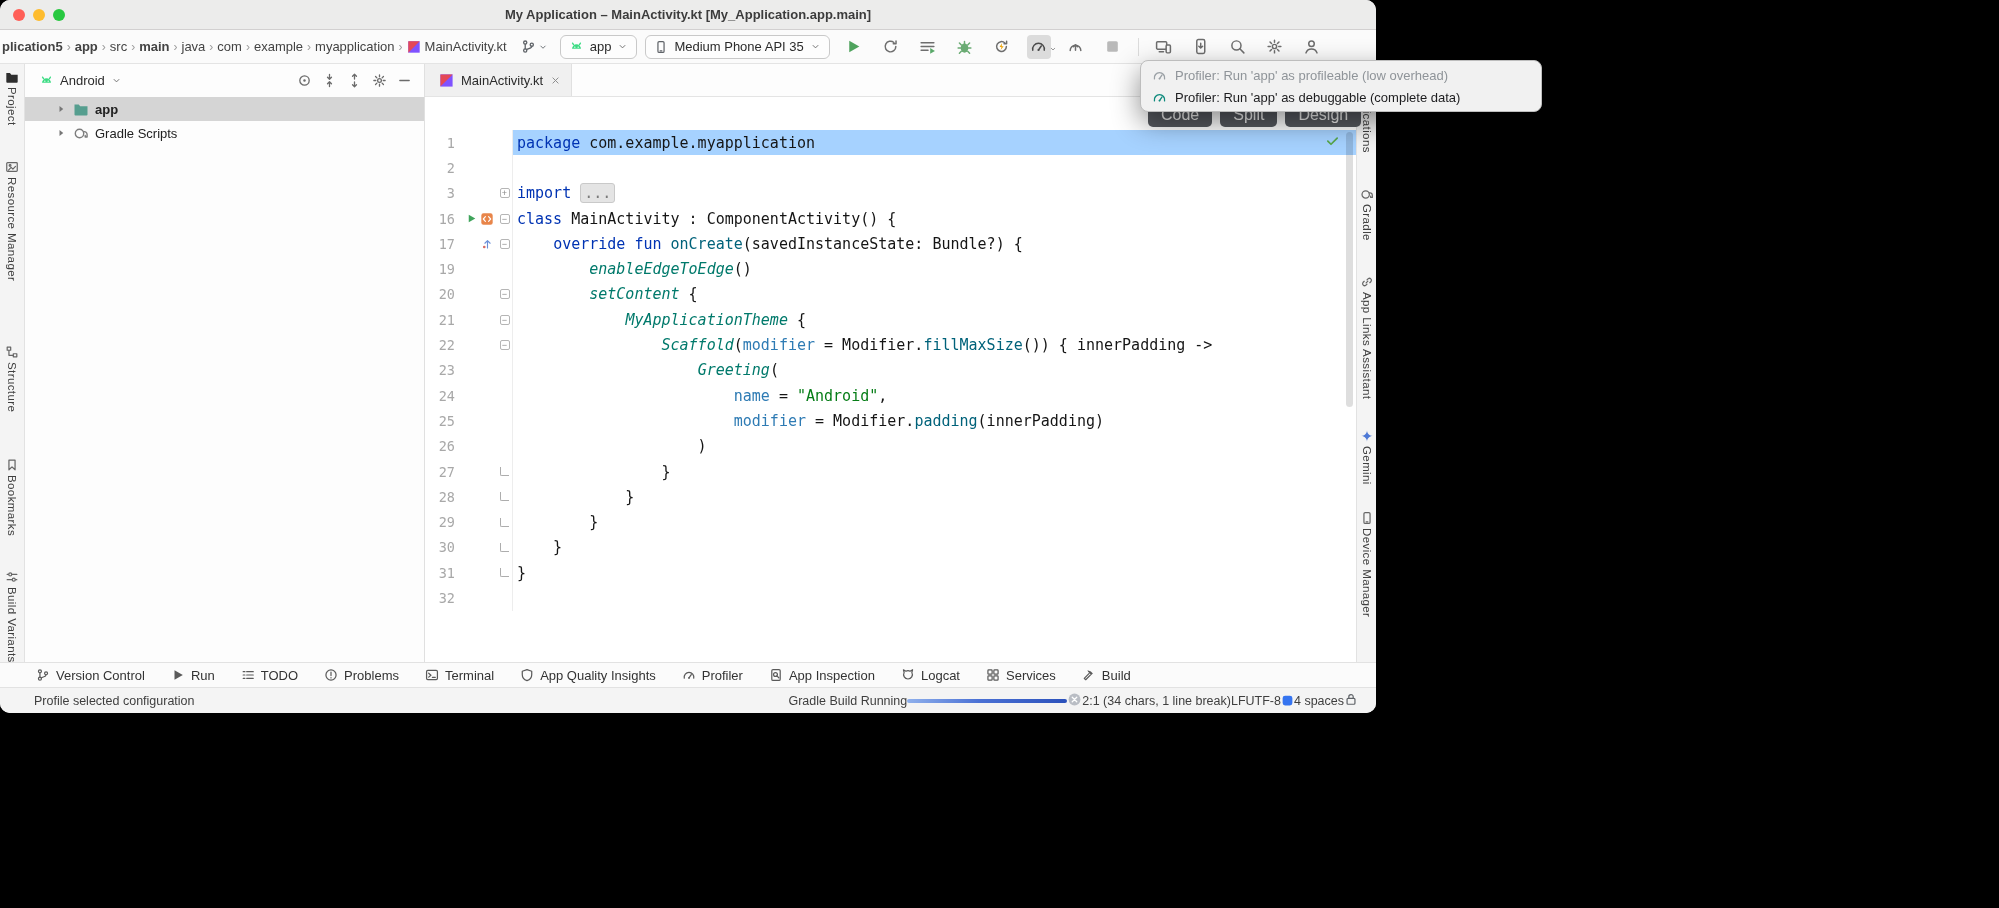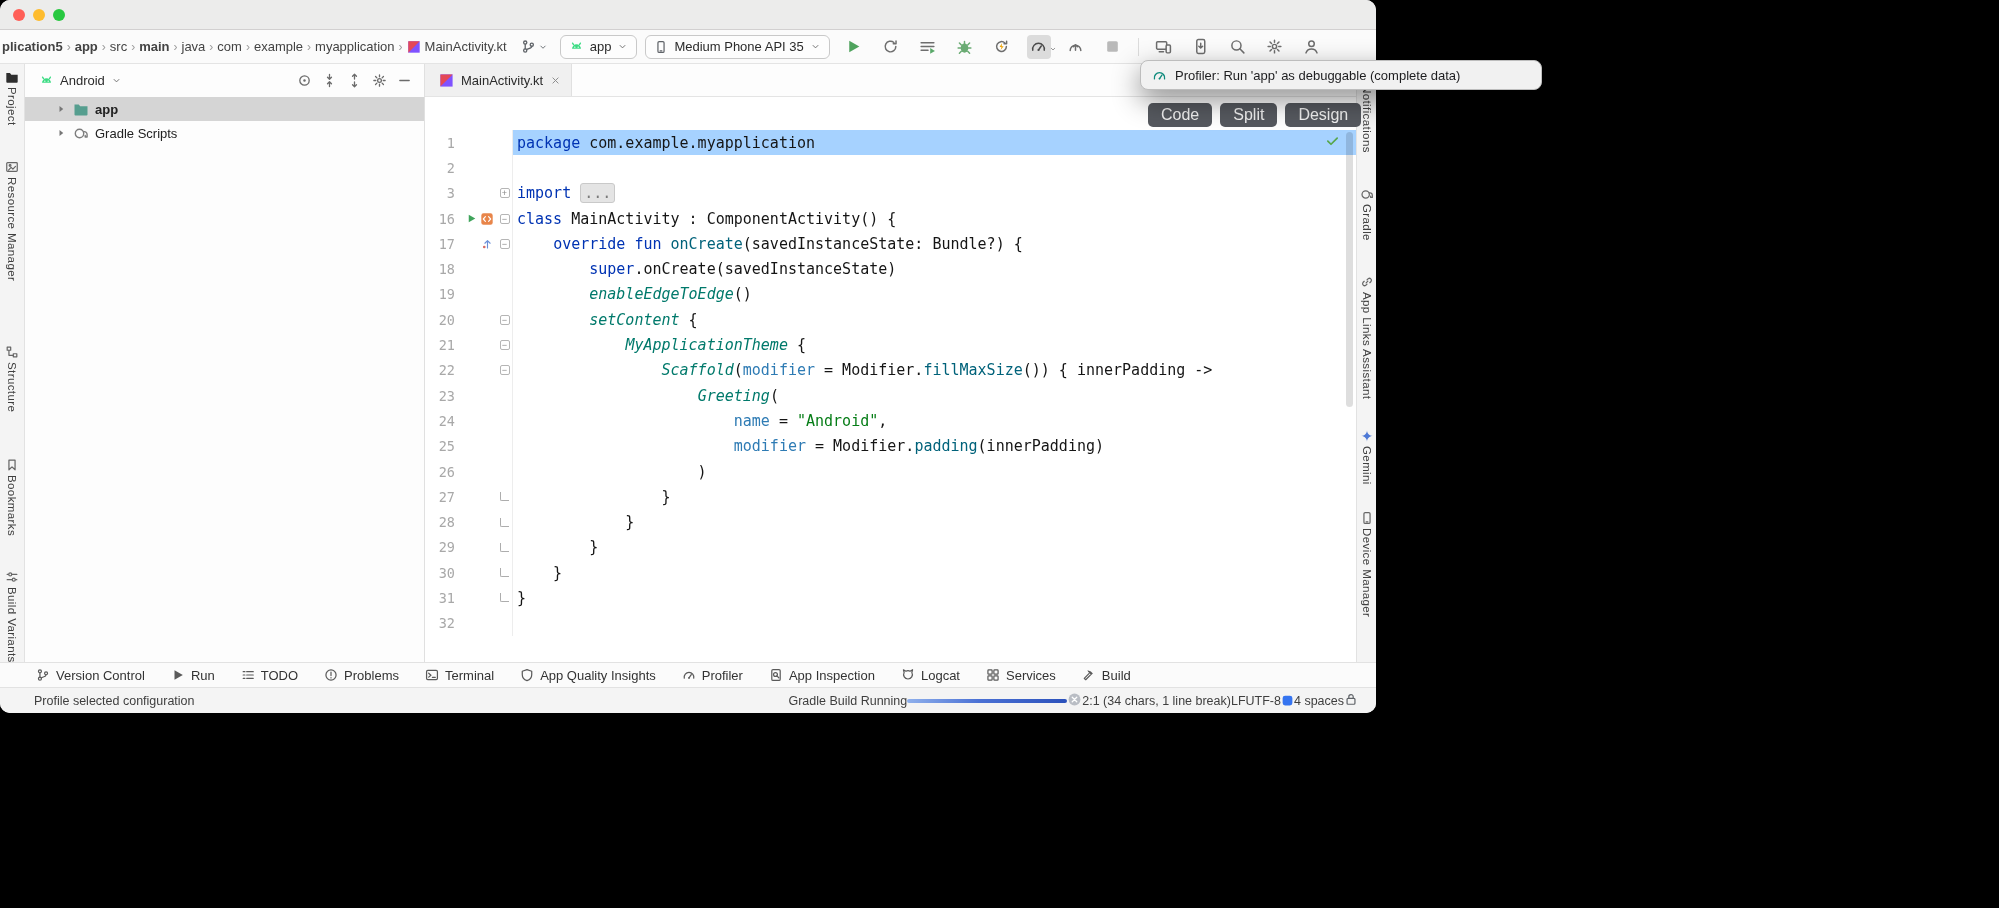--- a/index.html
+++ b/index.html
@@ -79,20 +79,21 @@
 
 <div class="screen">
   <div class="window">
 
     <div class="titlebar">
       <div class="lights">
         <span class="light" style="background:#ff5f57"></span>
         <span class="light" style="background:#febc2e"></span>
         <span class="light" style="background:#28c840"></span>
       </div>
+      <div class="title">My Application – MainActivity.kt [My_Application.app.main]</div>
     </div>
 
     <div class="navbar">
       <div class="crumbs" id="crumbs">
           <span class="crumb b">
             <span>plication5</span>
           </span>
           <span class="csep">›</span>
           <span class="crumb b">
             <span>app</span>
@@ -503,26 +504,20 @@
                     <circle cx="4" cy="12.3" r="1.6" fill="#d66a63" stroke="none"></circle>
                   </svg>
                 </span>
               </span>
               <span class="fm">
                 <span class="foldbox">−</span>
               </span>
               <span class="codeline"><span class="seg ">    </span><span class="seg kw">override</span><span class="seg "> </span><span class="seg kw">fun</span><span class="seg "> </span><span class="seg fn">onCreate</span><span class="seg ">(savedInstanceState: Bundle?) {</span></span>
             </div>
             <div class="crow">
-              <span class="ln">18</span>
-              <span class="gico"></span>
-              <span class="fm"></span>
-              <span class="codeline"><span class="seg ">        </span><span class="seg kw">super</span><span class="seg ">.onCreate(savedInstanceState)</span></span>
-            </div>
-            <div class="crow">
               <span class="ln">19</span>
               <span class="gico"></span>
               <span class="fm"></span>
               <span class="codeline"><span class="seg ">        </span><span class="seg comp">enableEdgeToEdge</span><span class="seg ">()</span></span>
             </div>
             <div class="crow">
               <span class="ln">20</span>
               <span class="gico"></span>
               <span class="fm">
                 <span class="foldbox">−</span>
@@ -799,20 +794,30 @@
     </div>
   </div>
 
   <div class="modes" id="modes">
       <span class="mode">Code</span>
       <span class="mode">Split</span>
       <span class="mode">Design</span>
     </div>
 
   <div class="popup" id="popup">
+      <div class="prow dis">
+        <span class="ic" style="color:#9aa0a5">
+          <svg width="15" height="15" viewBox="0 0 16 16" fill="none" stroke="currentColor" stroke-width="1.4" stroke-linecap="round" stroke-linejoin="round">
+            <path d="M2.6 11.5a5.5 5.5 0 1 1 10.8 0"></path>
+            <path d="M8 11.3l2.6-3.8"></path>
+            <circle cx="8" cy="11.3" r="1" fill="currentColor" stroke="none"></circle>
+          </svg>
+        </span>
+        <span>Profiler: Run 'app' as profileable (low overhead)</span>
+      </div>
       <div class="prow">
         <span class="ic" style="color:#0d8a7c">
           <svg width="15" height="15" viewBox="0 0 16 16" fill="none" stroke="currentColor" stroke-width="1.4" stroke-linecap="round" stroke-linejoin="round">
             <path d="M2.6 11.5a5.5 5.5 0 1 1 10.8 0"></path>
             <path d="M8 11.3l2.6-3.8"></path>
             <circle cx="8" cy="11.3" r="1" fill="currentColor" stroke="none"></circle>
           </svg>
         </span>
         <span>Profiler: Run 'app' as debuggable (complete data)</span>
       </div>

